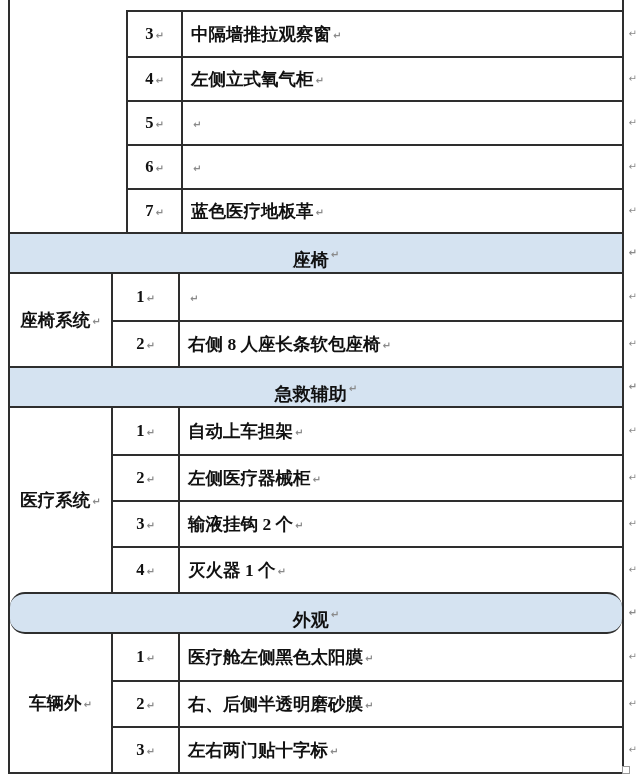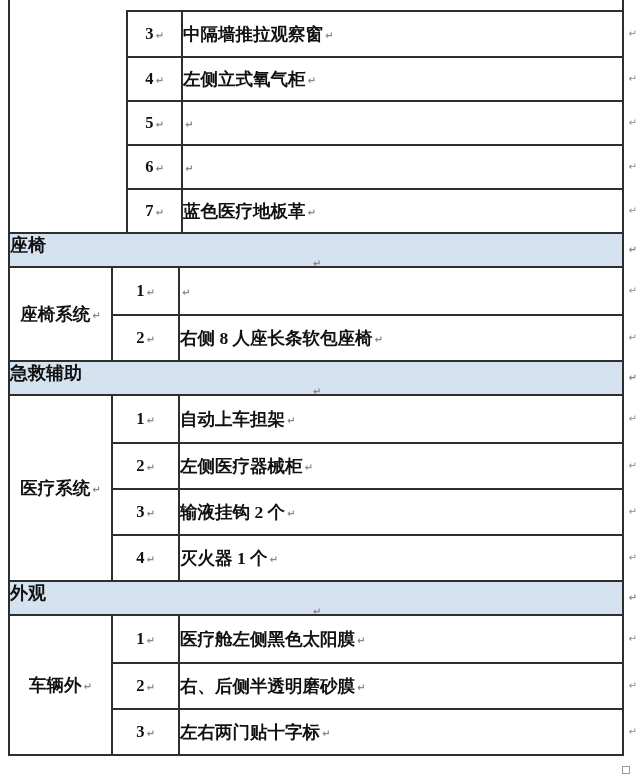--- a/index.html
+++ b/index.html
@@ -20,27 +20,26 @@
     position:absolute;left:8px;top:0;
     width:616px;
     border-left:2px solid var(--bc);
     border-right:2px solid var(--bc);
     border-bottom:2px solid var(--bc);
     padding-top:10px;
   }
   
   .hdr{
     position:relative;
-    height:36px;
+    height:42px;
     border-top:2px solid var(--bc);
     border-bottom:2px solid var(--bc);
-    display:flex;align-items:flex-start;justify-content:center;
+    display:flex;align-items:flex-end;justify-content:center;
     font-weight:700;font-size:18px;
     background:#d5e3f1;
-    flex-direction:column;
   }
   
   .section{display:flex;}
   .cat{
     width:101px;
     display:flex;align-items:center;justify-content:center;
     font-size:17.5px;font-weight:600;border-radius:20px;
   }
   .section.cont .cat{width:116px;}
   .rows{flex:1;border-left:2px solid var(--bc);}
@@ -55,20 +54,21 @@
   .num{
     width:67px;
     border-right:2px solid var(--bc);
     display:flex;align-items:center;justify-content:center;
     font-size:16.5px;font-weight:700;
   }
   .section.cont .num{width:55px;}
   .desc{
     flex:1;
     display:flex;align-items:center;
+    padding-left:8px;
     font-size:17.5px;font-weight:600;
     white-space:nowrap;overflow:hidden;
   }
   .pmark{
     font-family:"DejaVu Sans",sans-serif;
     font-size:10px;color:var(--mark);
     margin-left:2px;line-height:1;
     align-self:center;transform:translateY(2px);
   }
   .endmark{
@@ -239,21 +239,21 @@
               <span class="pmark">↵</span>
     </div>
     <div class="desc">
       <span class="desc-text">灭火器 1 个</span>
               <span class="pmark">↵</span>
     </div>
     <span class="pmark endmark">↵</span>
   </div>
 </div>
   </div>
-  <div class="hdr" style="background: rgb(213, 227, 241);">
+  <div class="hdr" style="background: rgb(213, 227, 241); border-radius: 15px;">
     <span class="hdr-text">外观</span>
         <span class="pmark">↵</span>
     <span class="pmark endmark">↵</span>
   </div>
 <div class="section">
     <div class="cat">
       <span class="cat-text">车辆外</span>
           <span class="pmark catmark">↵</span>
     </div>
     <div class="rows">

